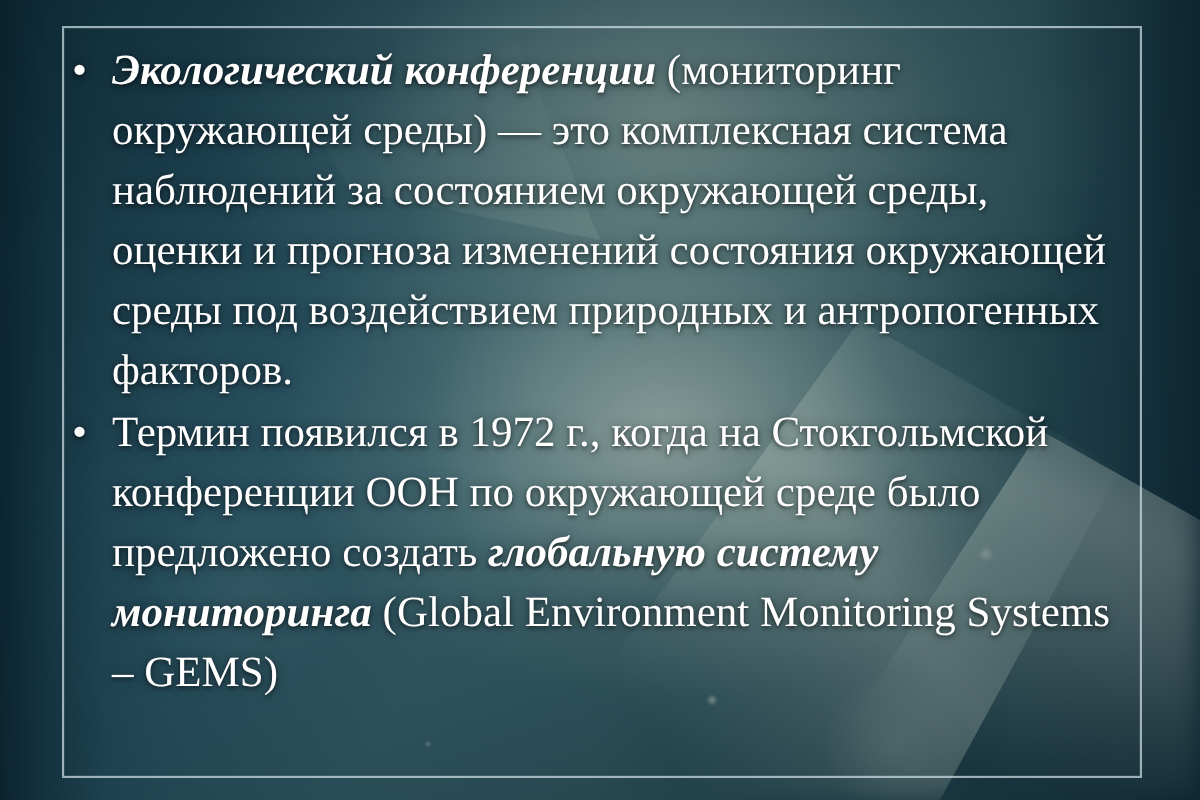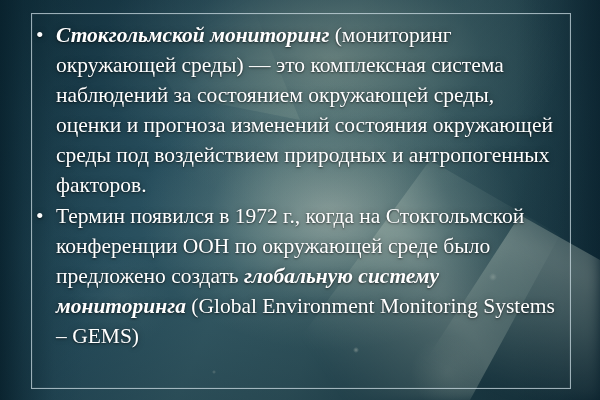--- a/index.html
+++ b/index.html
@@ -190,21 +190,21 @@
   <div class="bg-layer" id="bg-leaf-e"></div>
   <div class="bg-layer" id="bg-speckle"></div>
   <div class="bg-layer" id="bg-shade"></div>
 
   <div id="frame"></div>
 
   <div id="body-text">
 
     <div class="bullet-item">
       <span class="bullet-mark">•</span>
-      <span class="bullet-body"><span class="em-bi">Стокгольмской мониторинг</span><span> (мониторинг окружающей среды) — это комплексная система наблюдений за состоянием окружающей среды, оценки и прогноза изменений состояния окружающей среды под воздействием природных и антропогенных факторов.</span></span>
+      <span class="bullet-body"><span class="em-bi">Экологический конференции</span><span> (мониторинг окружающей среды) — это комплексная система наблюдений за состоянием окружающей среды, оценки и прогноза изменений состояния окружающей среды под воздействием природных и антропогенных факторов.</span></span>
     </div>
 
     <div class="bullet-item">
       <span class="bullet-mark">•</span>
       <span class="bullet-body"><span>Термин появился в 1972 г., когда на Стокгольмской конференции ООН по окружающей среде было предложено создать </span><span class="em-bi">глобальную систему мониторинга</span><span> (Global Environment Monitoring Systems – GEMS)</span></span>
     </div>
 
   </div>
 </div>
 

